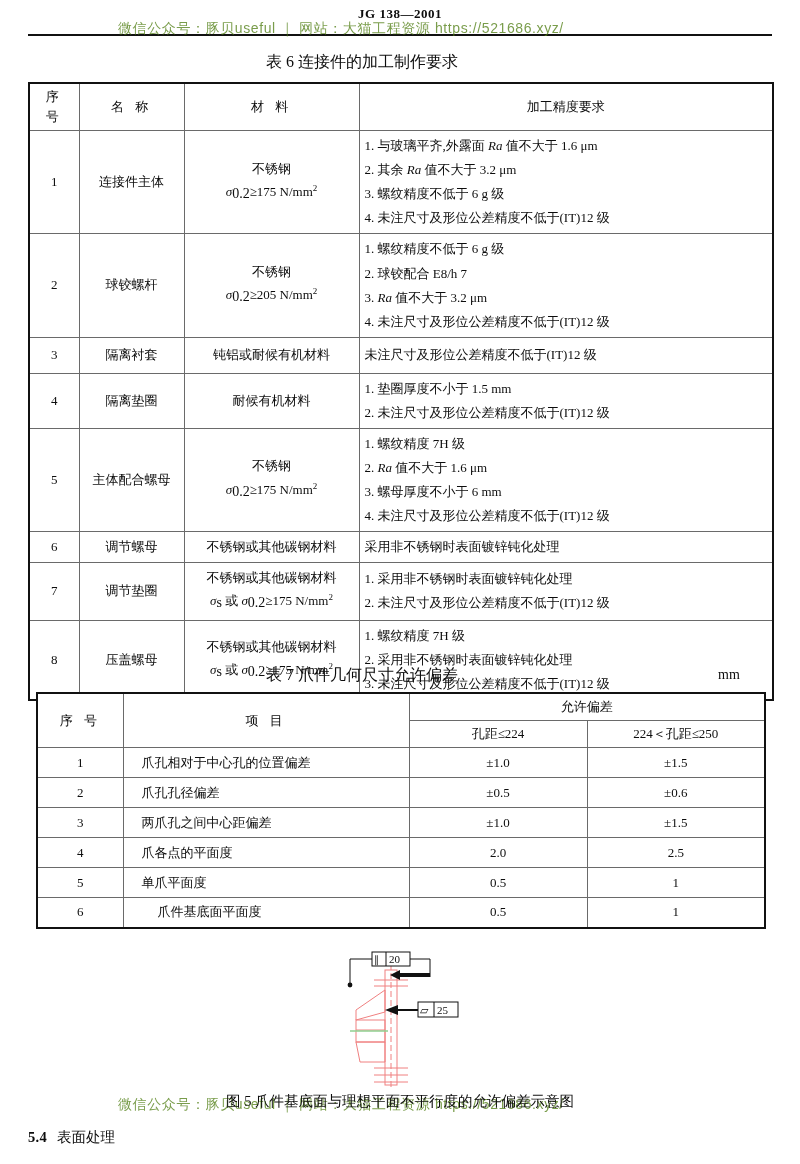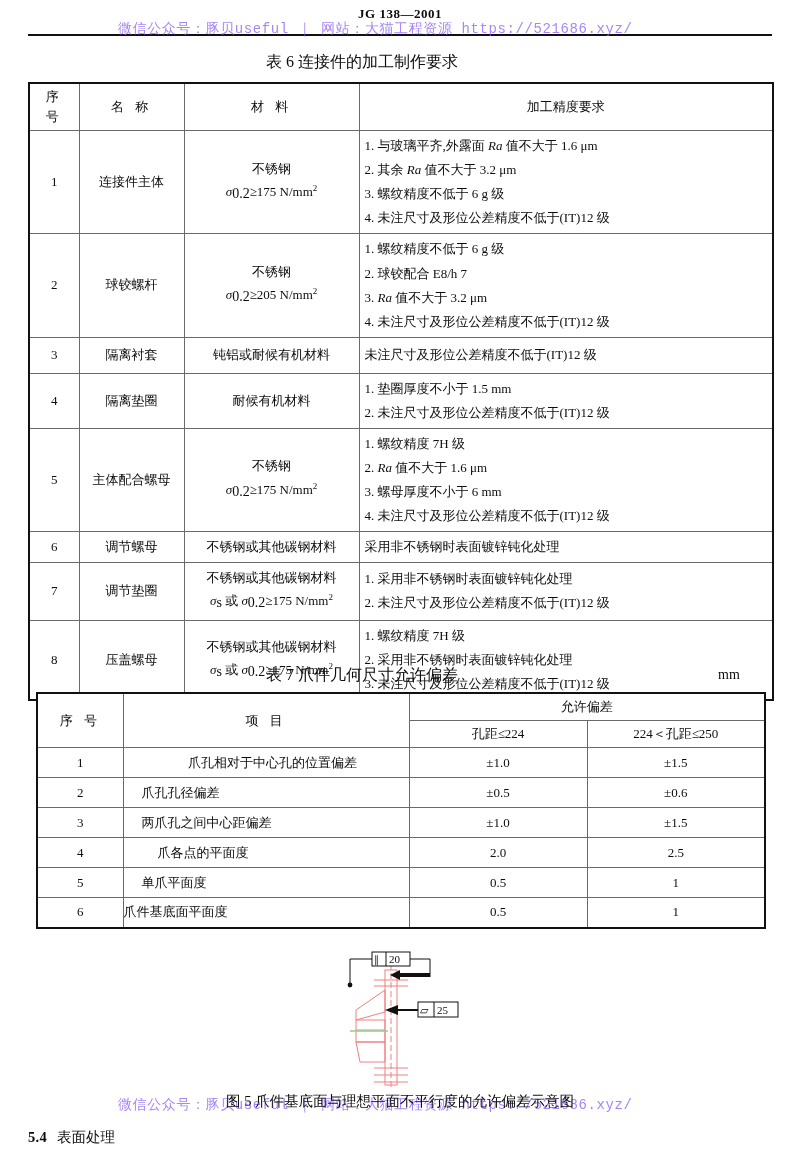--- a/index.html
+++ b/index.html
@@ -40,26 +40,26 @@
     top: 34px;
     left: 28px;
     width: 744px;
     height: 2px;
     background: #111;
   }
 
   
   .watermark {
     position: absolute;
-    color: #8b5cf6;
+    color: #4d7c0f;
     opacity: 0.75;
     font-size: 14px;
     letter-spacing: 0.6px;
     white-space: nowrap;
-    font-family: Liberation Mono, monospace;
+    font-family: Liberation Sans, sans-serif;
     pointer-events: none;
   }
   .wm-top { top: 20px; left: 118px; }
   .wm-bottom { top: 1096px; left: 118px; }
 
   
   .table-title {
     position: absolute;
     width: 724px;
     left: 0;
@@ -326,51 +326,51 @@
         <th colspan="2" class="hdr-cell-nosp">允许偏差</th>
       </tr>
       <tr>
         <th class="hdr-cell-nosp">孔距≤224</th>
         <th class="hdr-cell-nosp">224＜孔距≤250</th>
       </tr>
     </thead>
     <tbody id="table7-body">
         <tr style="height: 30px;">
           <td class="t-center">1</td>
-          <td class="t-left" style="padding-left: 18px; text-align: center;">爪孔相对于中心孔的位置偏差</td>
+          <td class="t-left" style="padding-left: 18px;">爪孔相对于中心孔的位置偏差</td>
           <td class="t-center">±1.0</td>
           <td class="t-center">±1.5</td>
         </tr>
         <tr style="height: 30px;">
           <td class="t-center">2</td>
           <td class="t-left" style="padding-left: 18px;">爪孔孔径偏差</td>
           <td class="t-center">±0.5</td>
           <td class="t-center">±0.6</td>
         </tr>
         <tr style="height: 30px;">
           <td class="t-center">3</td>
           <td class="t-left" style="padding-left: 18px;">两爪孔之间中心距偏差</td>
           <td class="t-center">±1.0</td>
           <td class="t-center">±1.5</td>
         </tr>
         <tr style="height: 30px;">
           <td class="t-center">4</td>
-          <td class="t-left" style="padding-left: 34px;">爪各点的平面度</td>
+          <td class="t-left" style="padding-left: 18px;">爪各点的平面度</td>
           <td class="t-center">2.0</td>
           <td class="t-center">2.5</td>
         </tr>
         <tr style="height: 30px;">
           <td class="t-center">5</td>
           <td class="t-left" style="padding-left: 18px;">单爪平面度</td>
           <td class="t-center">0.5</td>
           <td class="t-center">1</td>
         </tr>
         <tr style="height: 30px;">
           <td class="t-center">6</td>
-          <td class="t-left" style="padding-left: 0;">爪件基底面平面度</td>
+          <td class="t-left" style="padding-left: 34px;">爪件基底面平面度</td>
           <td class="t-center">0.5</td>
           <td class="t-center">1</td>
         </tr>
       </tbody>
   </table>
 
 
   <div class="figure-wrap">
     <svg width="170" height="150" viewBox="0 0 170 150">
 

